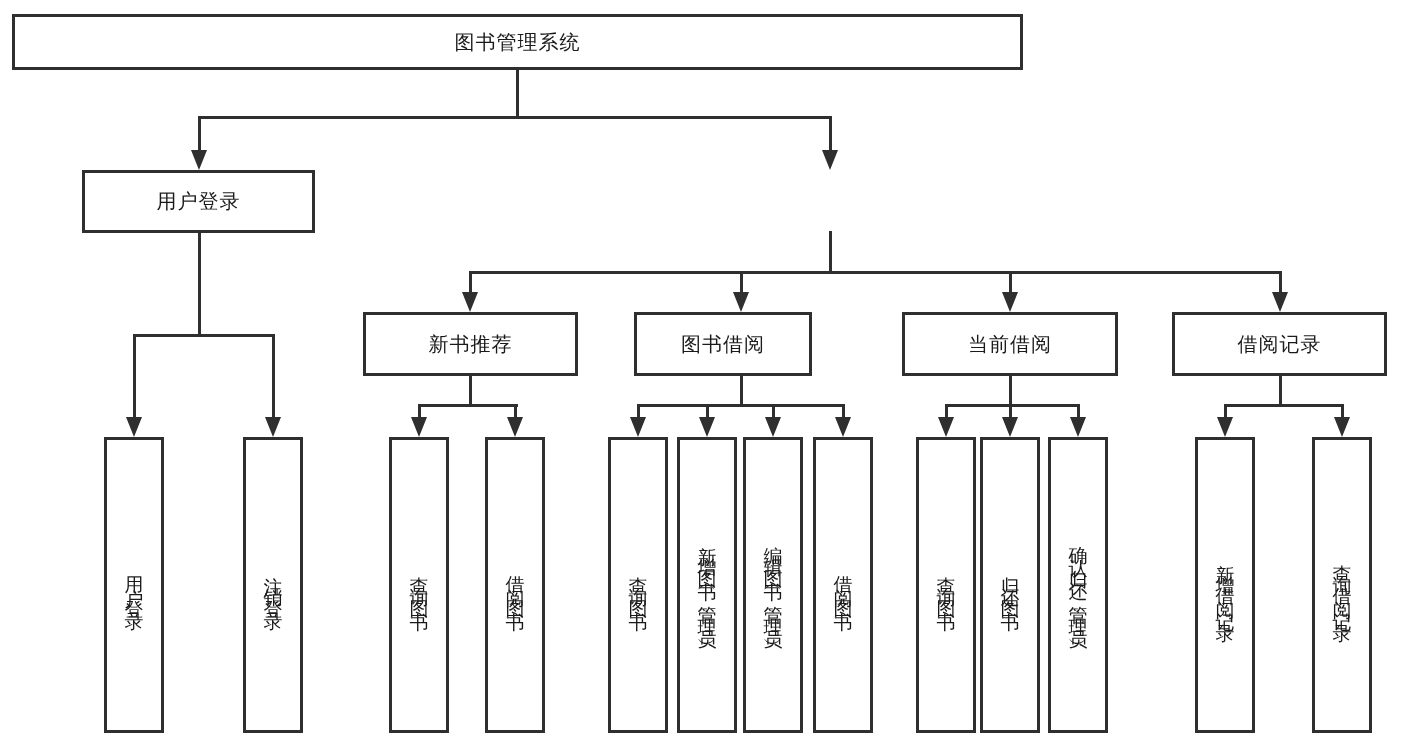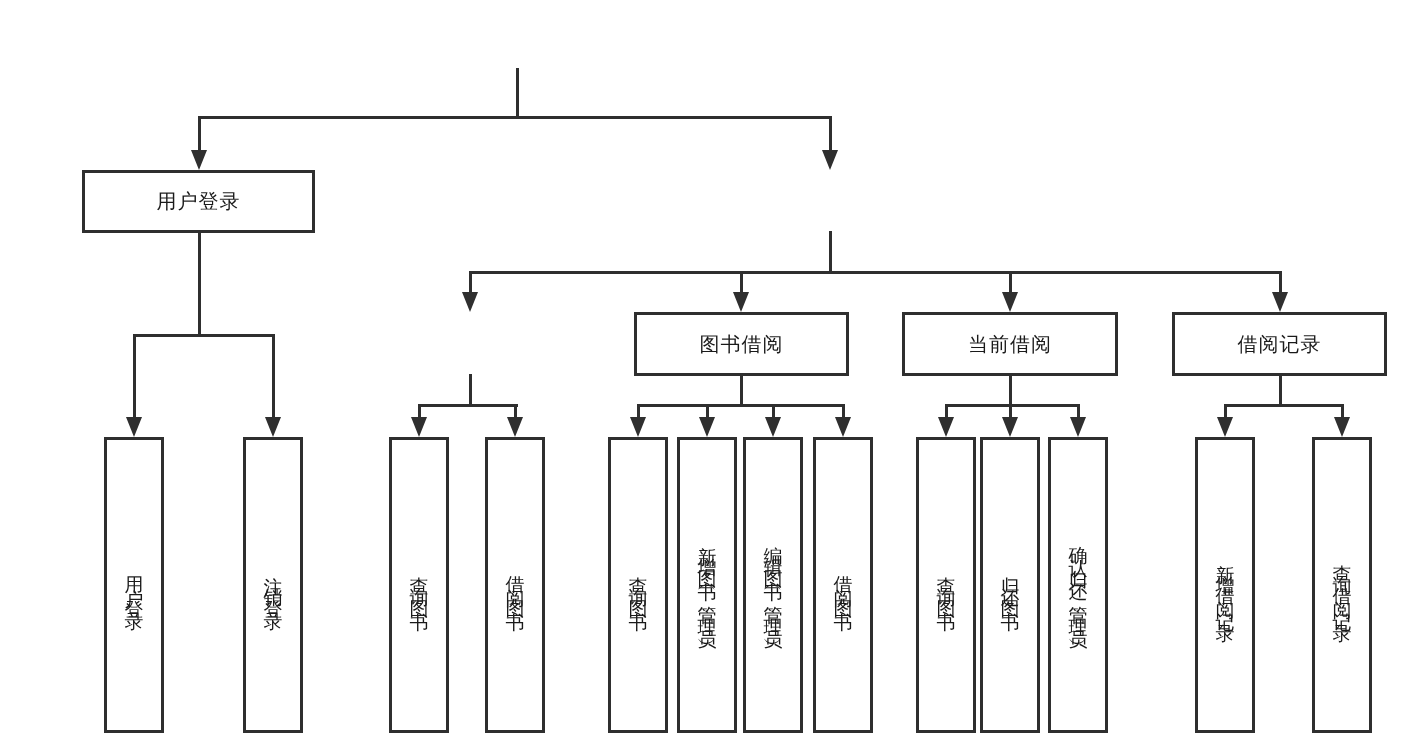--- a/index.html
+++ b/index.html
@@ -28,20 +28,23 @@
   .watermark {
     position:absolute; right:5px; bottom:4px; z-index:5;
     font-size:20px; color:#b9b9b9; white-space:nowrap;
   }
 </style>
 </head>
 <body>
 
 <div class="canvas">
 
+  <div class="box root" style="left:12px;top:14px;width:1011px;height:56px">
+    <span class="htext">图书管理系统</span>
+  </div>
 
   <div class="vline" style="left:516px;top:68px;height:50px"></div>
   <div class="hline" style="left:198px;top:116px;width:633px"></div>
   <div class="vline" style="left:198px;top:116px;height:38px"></div>
   <div class="vline" style="left:829px;top:116px;height:38px"></div>
   <div class="arrow" style="left:191px;top:150px"></div>
   <div class="arrow" style="left:822px;top:150px"></div>
 
   <div class="box" style="left:82px;top:170px;width:233px;height:63px">
     <span class="htext">用户登录</span>
@@ -58,21 +61,24 @@
   <div class="hline" style="left:469px;top:271px;width:813px"></div>
   <div class="vline" style="left:469px;top:271px;height:24px"></div>
   <div class="vline" style="left:740px;top:271px;height:24px"></div>
   <div class="vline" style="left:1009px;top:271px;height:24px"></div>
   <div class="vline" style="left:1279px;top:271px;height:24px"></div>
   <div class="arrow" style="left:462px;top:292px"></div>
   <div class="arrow" style="left:733px;top:292px"></div>
   <div class="arrow" style="left:1002px;top:292px"></div>
   <div class="arrow" style="left:1272px;top:292px"></div>
 
-  <div class="box" style="left:634px;top:312px;width:215px;height:64px">
+  <div class="box" style="left:363px;top:312px;width:215px;height:64px">
+    <span class="htext">新书推荐</span>
+  </div>
+  <div class="box" style="left:634px;top:312px;width:178px;height:64px">
     <span class="htext">图书借阅</span>
   </div>
   <div class="box" style="left:1172px;top:312px;width:215px;height:64px">
     <span class="htext">借阅记录</span>
   </div>
   <div class="box" style="left:902px;top:312px;width:216px;height:64px">
     <span class="htext">当前借阅</span>
   </div>
 
   <div class="vline" style="left:469px;top:374px;height:33px"></div>

